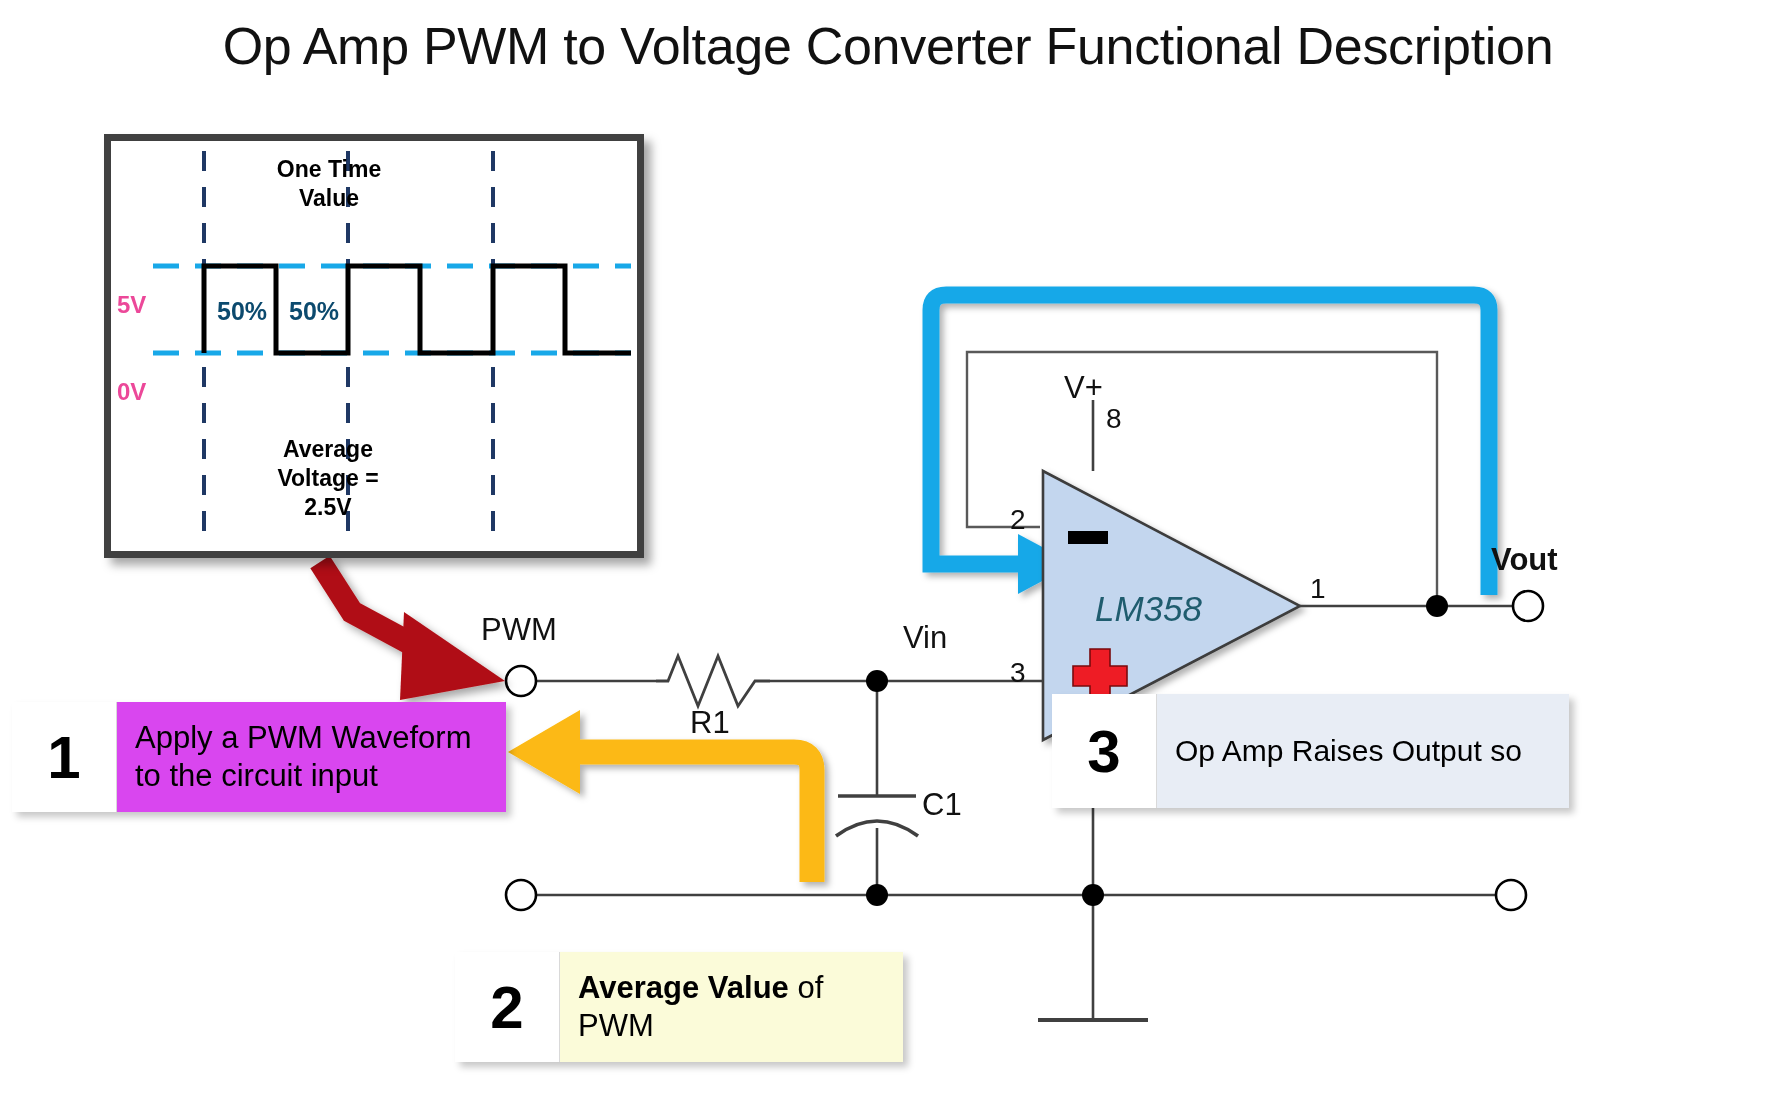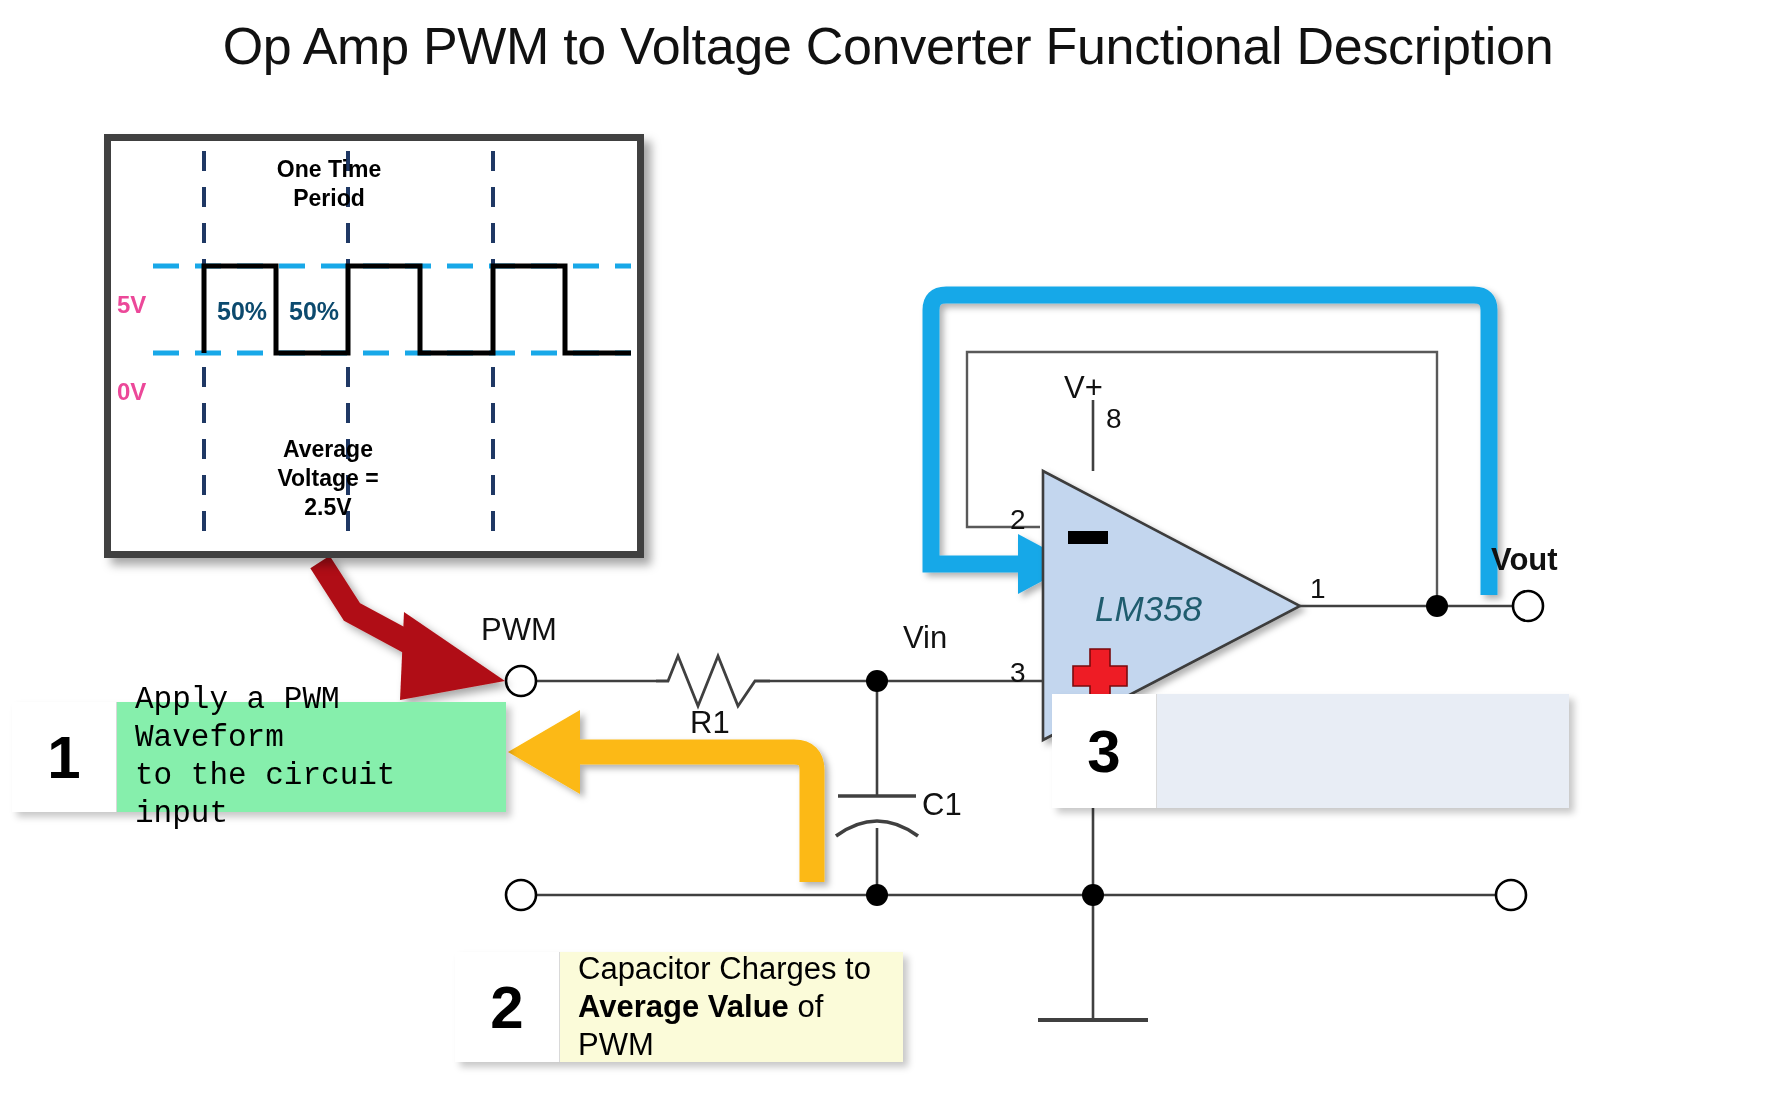--- a/index.html
+++ b/index.html
@@ -30,21 +30,21 @@
   .callout .num{
     background:#ffffff;display:flex;align-items:center;justify-content:center;
     font-size:60px;font-weight:bold;color:#000;min-width:104px;
     border-right:1px solid #d9d9d9;
   }
   .callout .txt{
     display:flex;flex-direction:column;justify-content:center;
     padding:8px 16px 8px 18px;font-size:31px;line-height:1.22;color:#000;
   }
   #callout-1{left:12px;top:702px;width:494px;height:110px;}
-  #callout-1 .txt{background:#86efac;width:100%;font-family:Liberation Mono, monospace;}
+  #callout-1 .txt{background:#d946ef;width:100%;}
   #callout-2{left:455px;top:952px;width:448px;height:110px;}
   #callout-2 .txt{background:#fbfbd9;width:100%;}
   #callout-3{left:1052px;top:694px;width:517px;height:114px;}
   #callout-3 .txt{background:#e8edf5;width:100%;font-size:30px;line-height:1.2;}
 
   .lbl{position:absolute;font-size:31px;color:#111;}
   .pin{position:absolute;font-size:28px;color:#111;}
   .opamp-name{position:absolute;font-size:35px;font-style:italic;color:#1f5c6e;font-weight:400;}
 </style>
 </head>
@@ -145,21 +145,21 @@
 
     <line x1="93" y1="10" x2="93" y2="390" stroke="#1f3864" stroke-width="4" stroke-dasharray="20,16"></line>
     <line x1="237" y1="10" x2="237" y2="390" stroke="#1f3864" stroke-width="4" stroke-dasharray="20,16"></line>
     <line x1="382" y1="10" x2="382" y2="390" stroke="#1f3864" stroke-width="4" stroke-dasharray="20,16"></line>
 
     <polyline fill="none" stroke="#000" stroke-width="5" points="93,212 93,125 165,125 165,212 237,212 237,125 309,125 309,212 382,212 382,125 454,125 454,212 520,212"></polyline>
   </svg>
 
   <div class="wf-label" style="left:128px;top:14px;width:180px;">
     <span>One Time</span><br>
-    <span>Period</span>
+    <span>Value</span>
   </div>
 
   <div class="axis-tag" style="left:6px;top:110px;">5V</div>
   <div class="axis-tag" style="left:6px;top:197px;">0V</div>
 
   <div class="duty-tag" style="left:106px;top:156px;">50%</div>
   <div class="duty-tag" style="left:178px;top:156px;">50%</div>
 
   <div class="wf-label" style="left:122px;top:294px;width:190px;">
     <span>Average</span><br>
@@ -186,22 +186,22 @@
   <div class="num">1</div>
   <div class="txt">
     <span>Apply a PWM Waveform</span>
     <span>to the circuit input</span>
   </div>
 </div>
 
 <div class="callout" id="callout-2">
   <div class="num">2</div>
   <div class="txt">
-    <span>Capacitor Charges to</span>
     <span><b>Average Value</b><span> of PWM</span></span>
   </div>
 </div>
 
 <div class="callout" id="callout-3">
   <div class="num">3</div>
   <div class="txt">
+    <span>Op Amp Raises Output so</span>
   </div>
 </div>
 
 </body></html>

